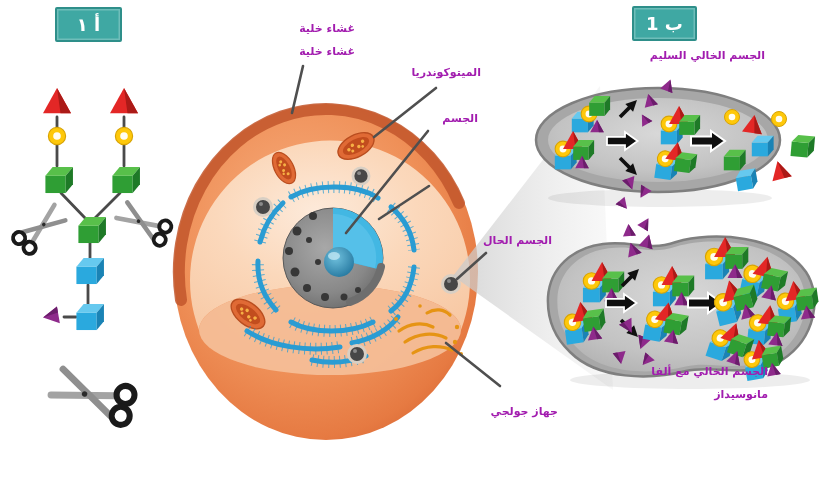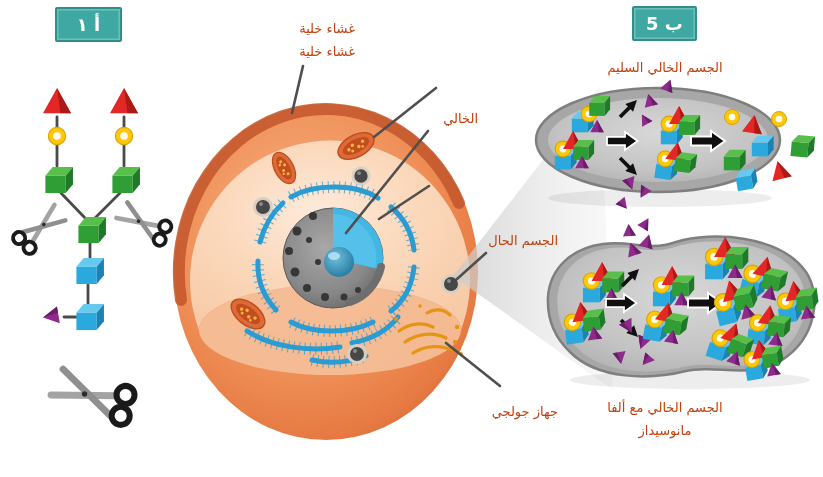--- a/index.html
+++ b/index.html
@@ -3,25 +3,25 @@
 <meta charset="utf-8">
 <style>
   html,body{margin:0;padding:0;}
   body{
     width:823px;height:477px;position:relative;overflow:hidden;background:#fff;
     font-family:"DejaVu Sans", sans-serif;
   }
   #stage{position:absolute;left:0;top:0;width:823px;height:466px;}
   svg{position:absolute;left:0;top:0;}
   .lbl{
-    position:absolute;font-weight:400;font-size:13px;color:#c2410c;
+    position:absolute;font-weight:700;font-size:11px;color:#a21caf;
     direction:rtl;white-space:nowrap;line-height:21px;text-align:right;
   }
   .lbl.multi{white-space:pre-line;line-height:17px;}
-  .lbl.center{text-align:center;margin-top:12px;}
+  .lbl.center{text-align:right;}
   .badge{
     position:absolute;background:var(--badge-teal,#3fa8a3);
     border:2.5px solid var(--badge-border,#2e8f8a);
     color:#fff;font-weight:700;font-size:18px;direction:rtl;
     display:flex;align-items:center;justify-content:center;border-radius:2px;
     box-shadow:inset 0 0 0 1.5px rgba(255,255,255,.25);
   }
   
   .fRed{fill:var(--shape-red,#e32726)} .fRedD{fill:#ab1a17}
   .fYel{fill:var(--shape-yellow,#fec80a)} 
@@ -313,25 +313,26 @@
     <line class="ptr" x1="303" y1="66" x2="292" y2="113"></line>
     <line class="ptr" x1="436" y1="88" x2="374" y2="137"></line>
     <line class="ptr" x1="428" y1="131" x2="346" y2="233"></line>
     <line class="ptr" x1="429" y1="186" x2="379" y2="219"></line>
     <line class="ptr" x1="486" y1="253" x2="457" y2="279"></line>
     <line class="ptr" x1="500" y1="386" x2="446" y2="343"></line>
   </g>
 </svg>
 
 <div class="badge" style="left:55px;top:7px;width:63px;height:31px;">أ ١</div>
-<div class="badge" style="left:632px;top:6px;width:61px;height:31px;">ب 5</div>
+<div class="badge" style="left:632px;top:6px;width:61px;height:31px;">ب 1</div>
 
 <div class="lbl" style="right:468px;top:18px;">غشاء خلية</div>
 <div class="lbl" style="right:468px;top:41px;">غشاء خلية</div>
-<div class="lbl" style="right:345px;top:108px;">الخالي</div>
-<div class="lbl" style="right:265px;top:230px;">الجسم الحال</div>
+<div class="lbl" style="right:342px;top:62px;">الميتوكوندريا</div>
+<div class="lbl" style="right:345px;top:108px;">الجسم</div>
+<div class="lbl" style="right:271px;top:230px;">الجسم الحال</div>
 <div class="lbl" style="right:265px;top:401px;">جهاز جولجي</div>
 
 <div class="lbl center" style="left:565px;top:45px;width:200px;">الجسم الخالي السليم</div>
-<div class="lbl center multi" style="left:562px;top:384px;width:206px;line-height:23px;">الجسم الخالي مع ألفا
+<div class="lbl center multi" style="left:562px;top:360px;width:206px;line-height:23px;">الجسم الخالي مع ألفا
 مانوسيداز</div>
 
 </div>
 
 </body></html>

